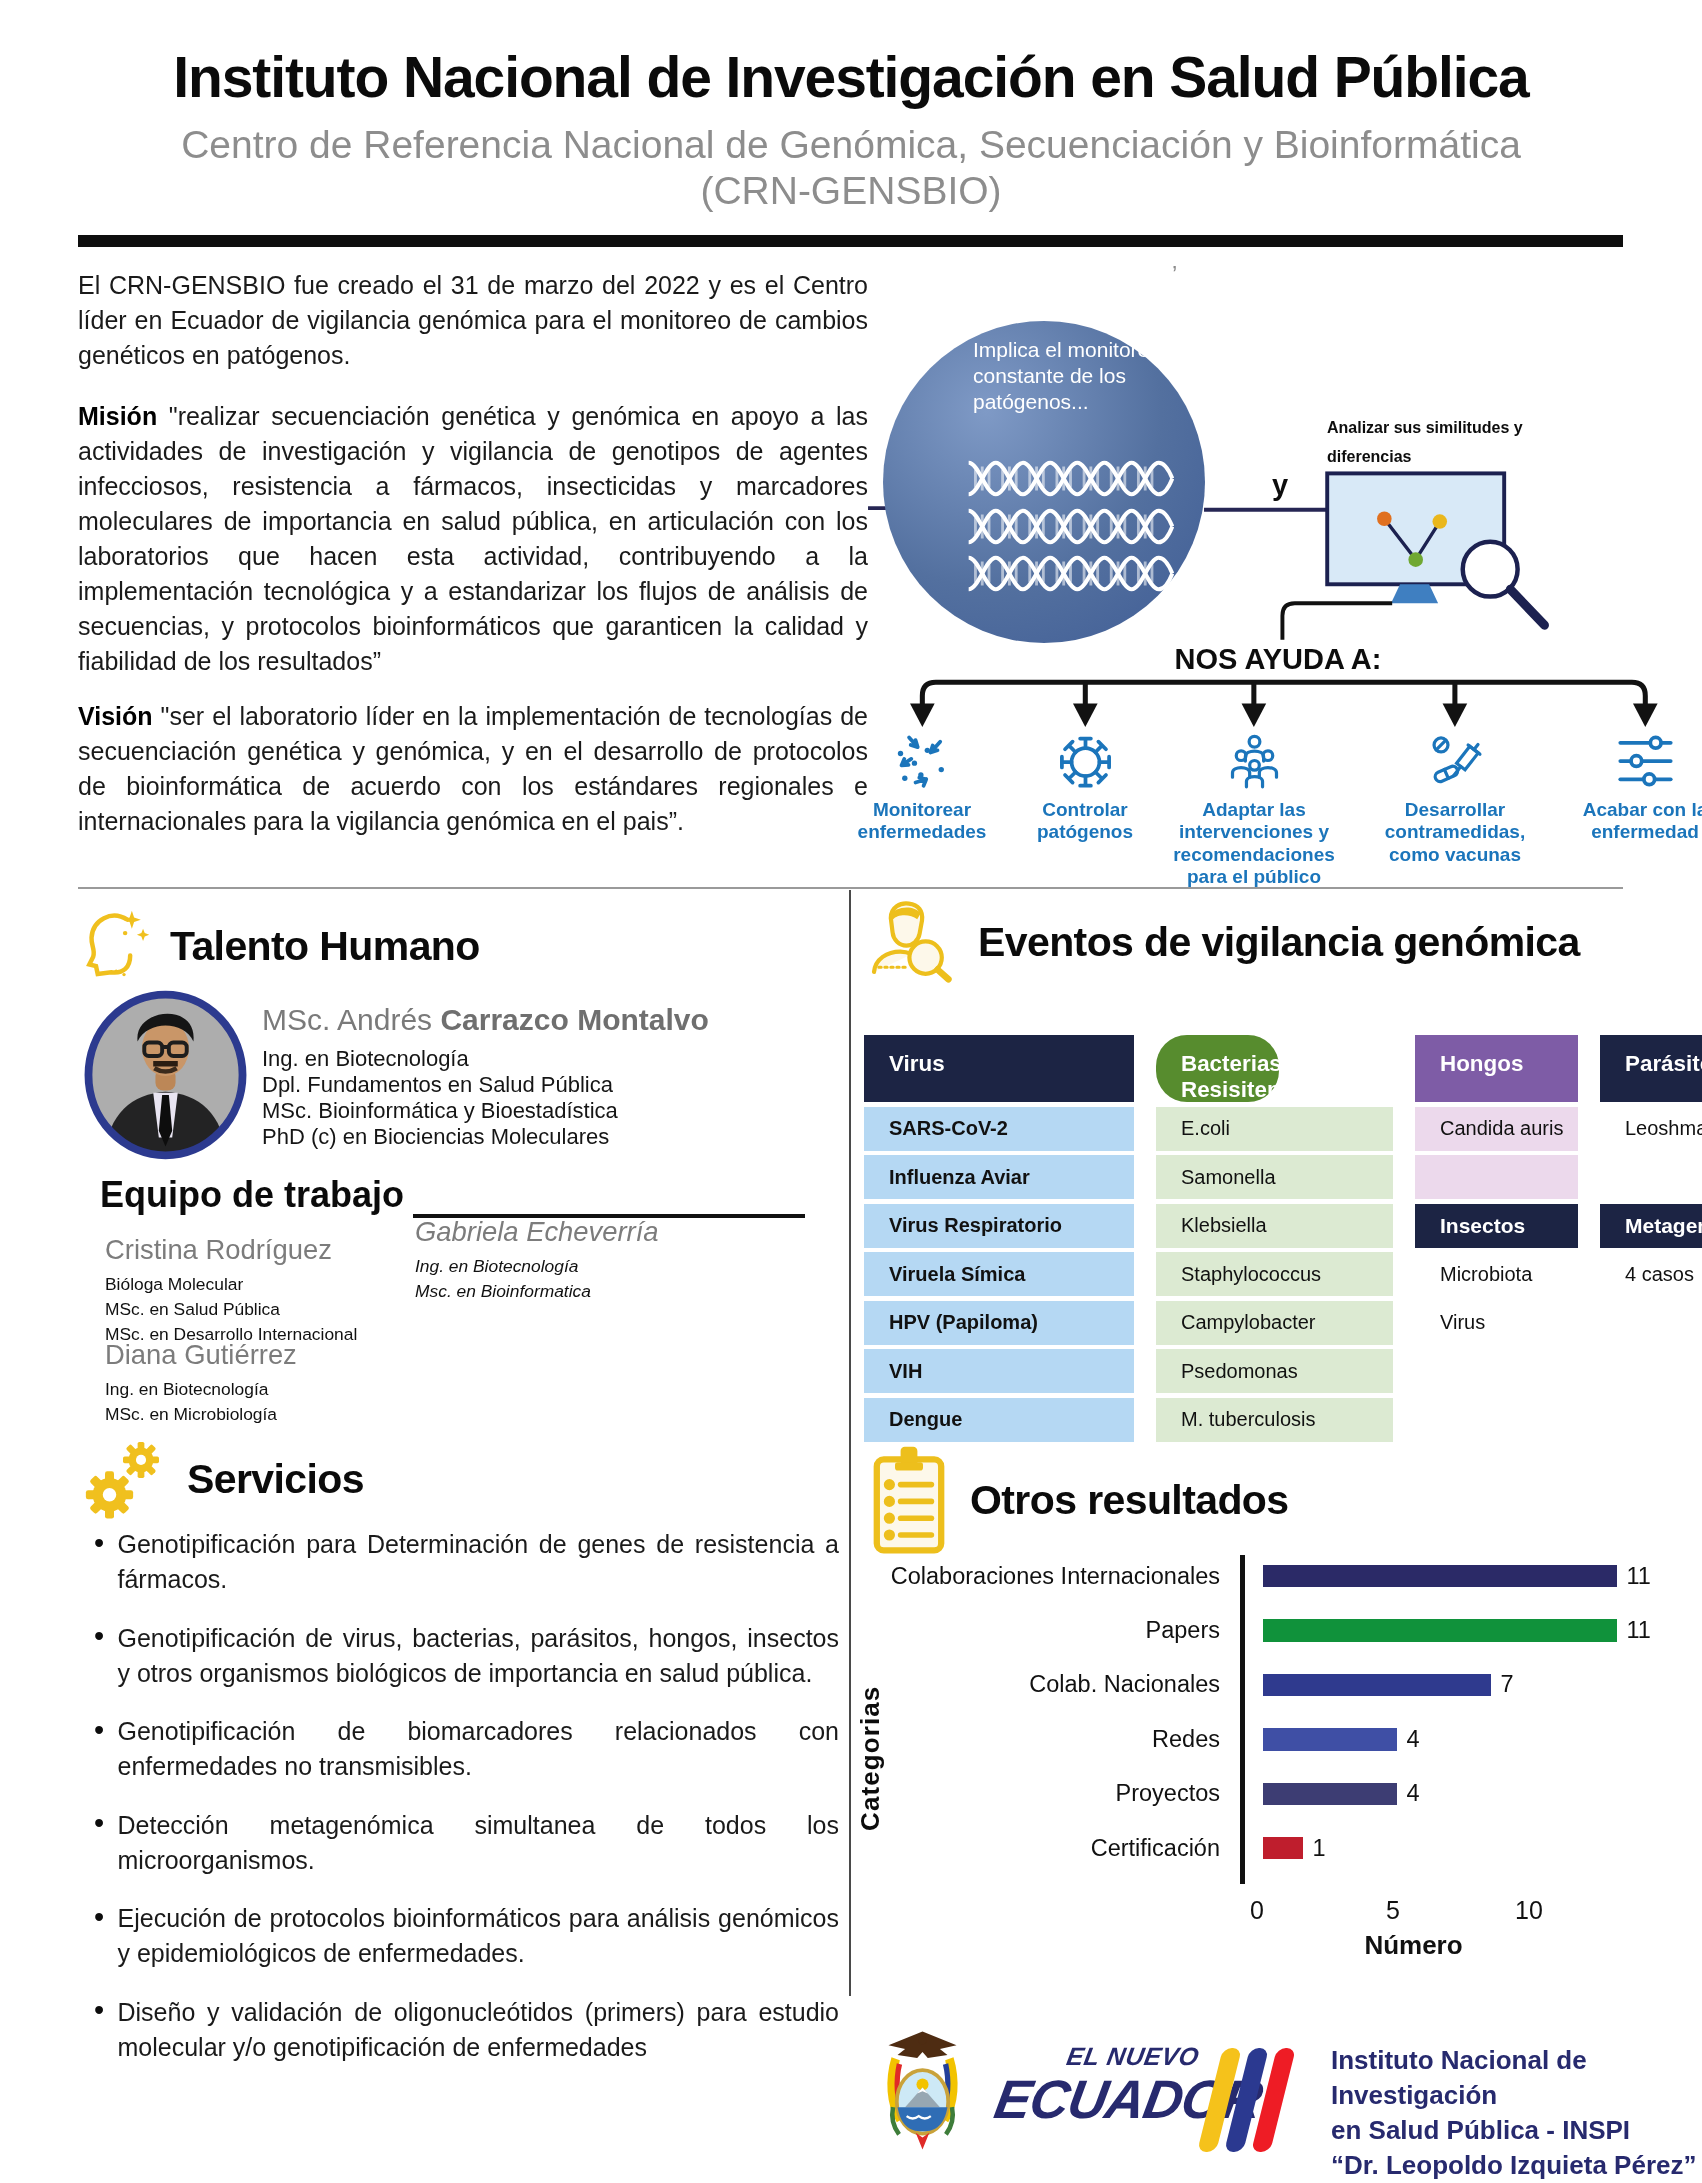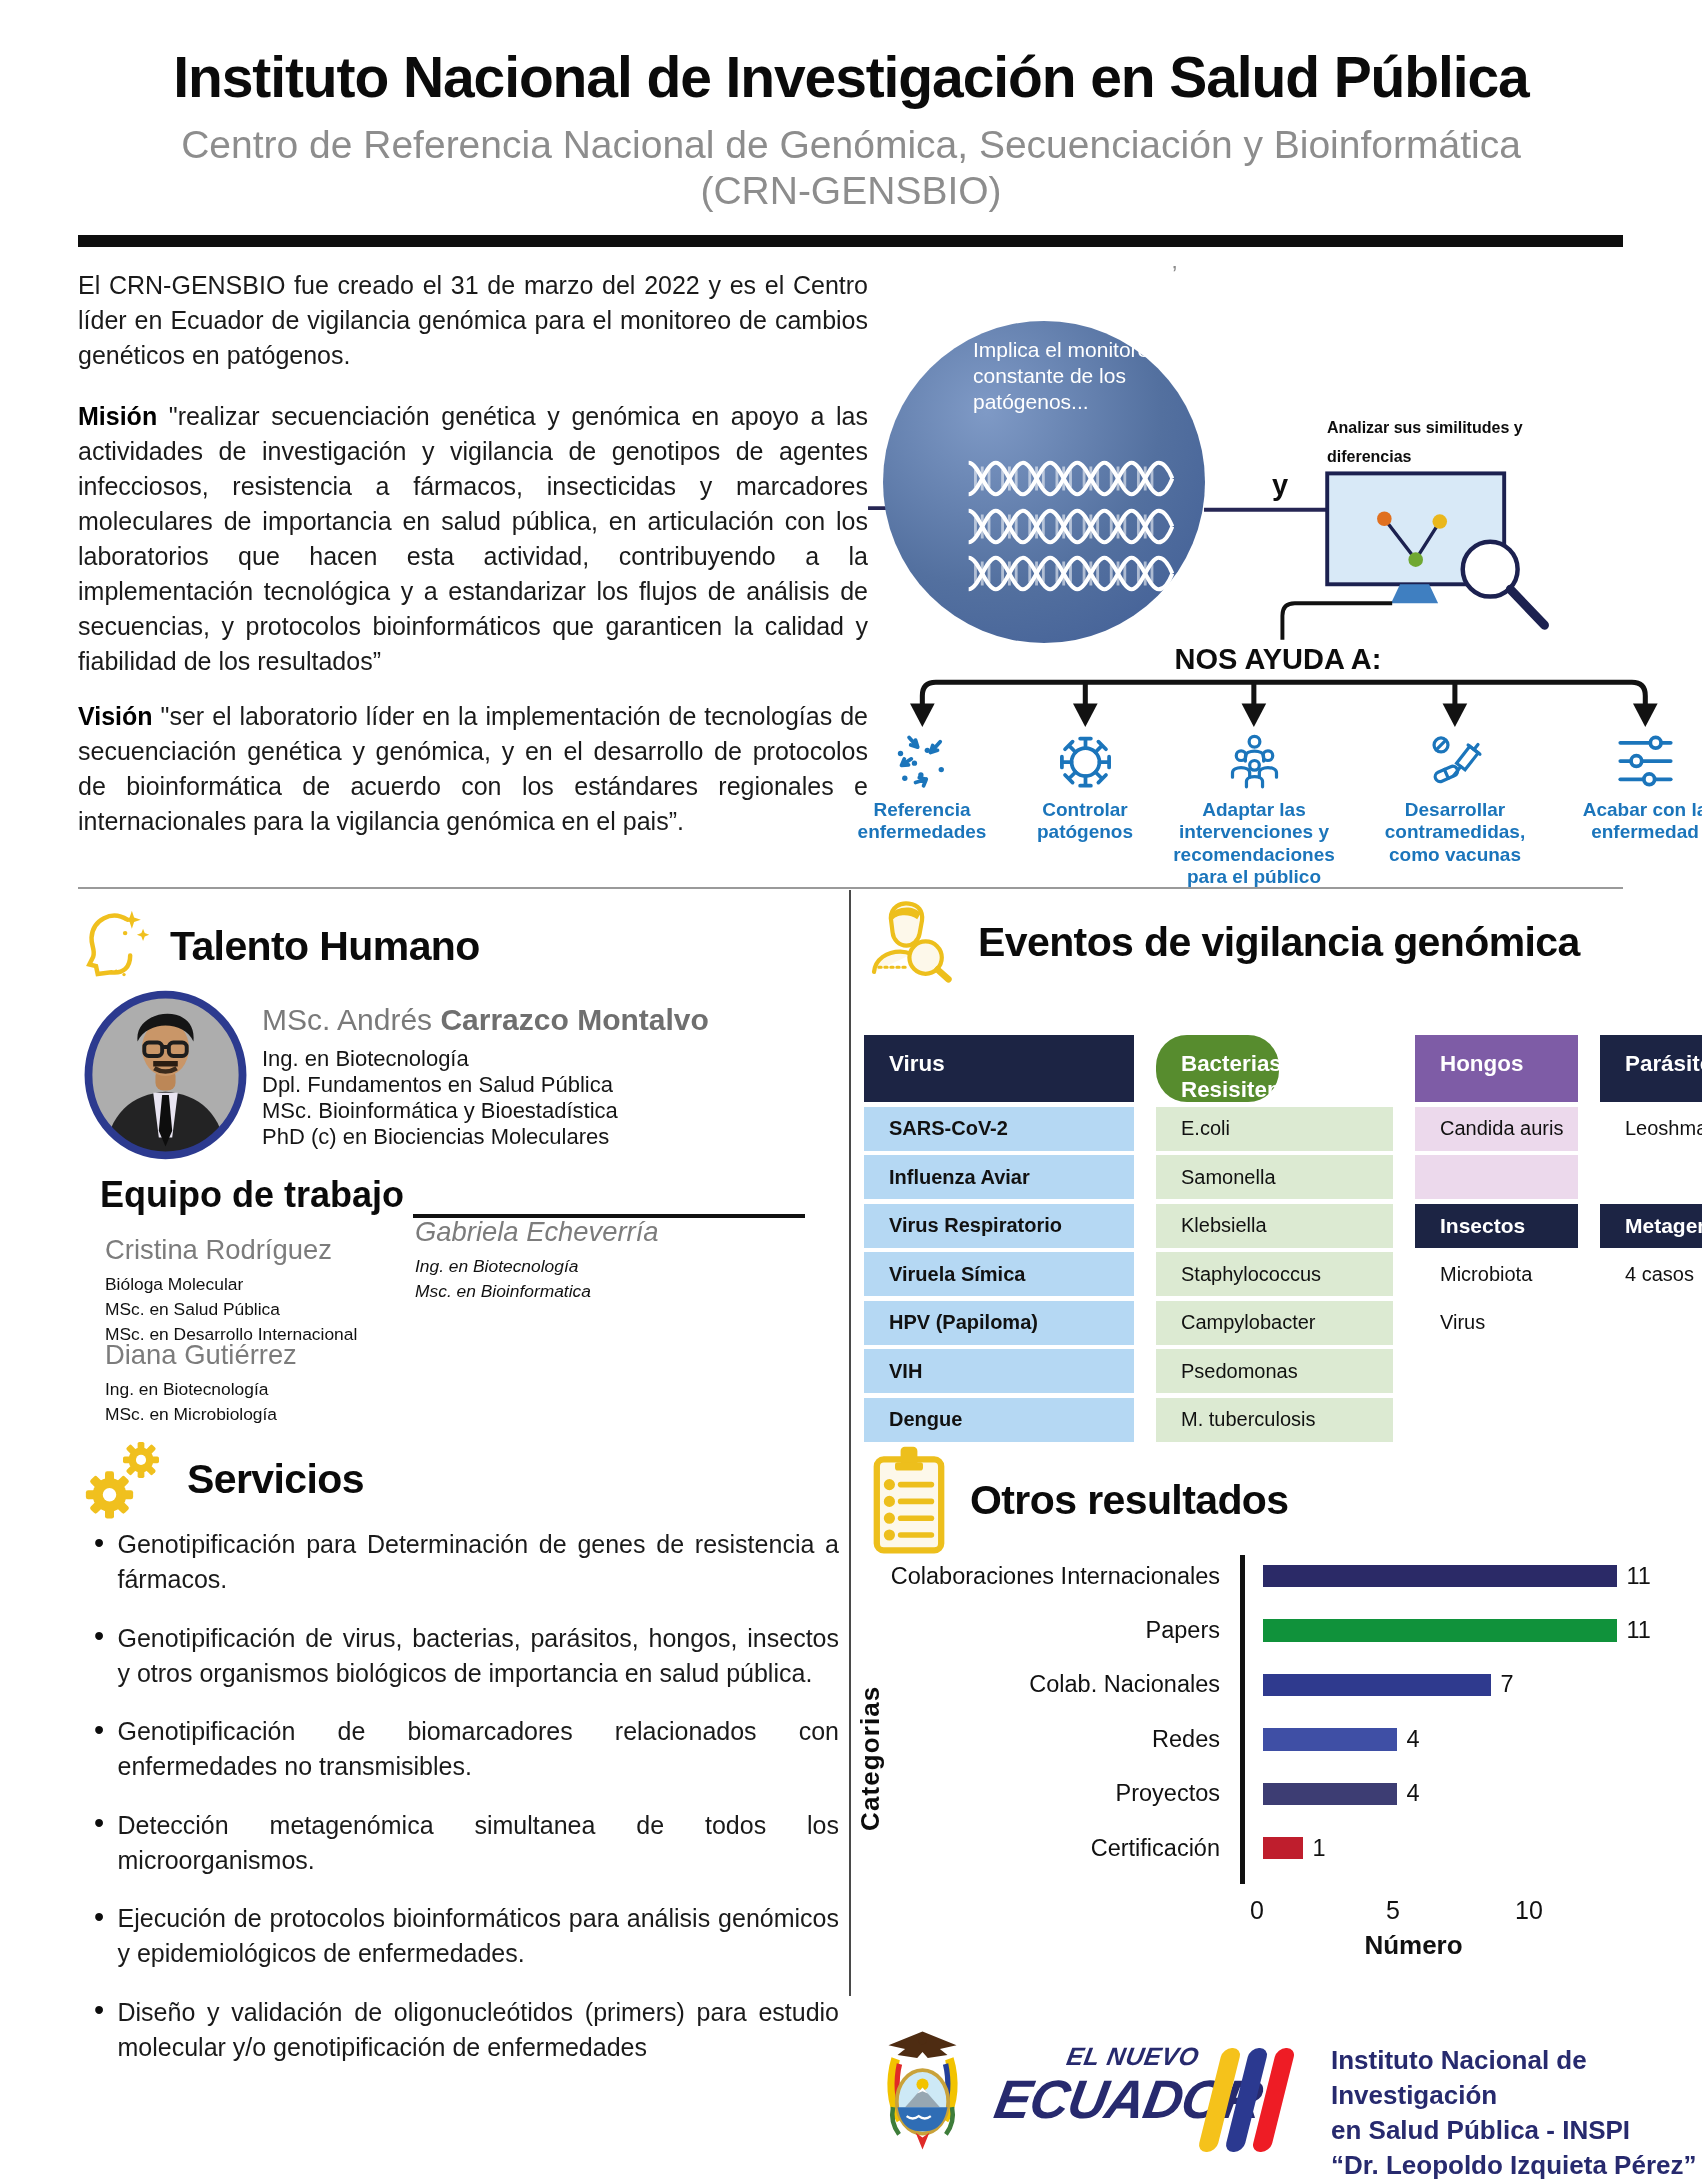--- a/index.html
+++ b/index.html
@@ -182,21 +182,21 @@
         <path d="M34,52 L16,64 M16,64 l13,-1 M16,64 l5,-12"></path>
         <path d="M42,96 L62,90 M62,90 l-13,-3 M62,90 l-5,12"></path>
         <circle cx="14" cy="42" r="5" fill="#1b75bb" stroke="none"></circle>
         <circle cx="40" cy="60" r="5" fill="#1b75bb" stroke="none"></circle>
         <circle cx="64" cy="36" r="5" fill="#1b75bb" stroke="none"></circle>
         <circle cx="52" cy="82" r="5" fill="#1b75bb" stroke="none"></circle>
         <circle cx="90" cy="72" r="5" fill="#1b75bb" stroke="none"></circle>
         <circle cx="22" cy="88" r="5" fill="#1b75bb" stroke="none"></circle>
       </svg>
     </div>
-    <div class="help-label">Referencia enfermedades</div>
+    <div class="help-label">Monitorear enfermedades</div>
   </div>
 
   <div class="abs help-col" id="help2">
     <div class="help-icon">
       <svg width="59" height="59" viewBox="0 0 110 110" fill="none" stroke="#1b75bb" stroke-width="7" stroke-linecap="round">
         <circle cx="55" cy="58" r="26"></circle>
         <g>
           <path d="M55,32 L55,14 M45,14 L65,14"></path>
           <path d="M55,32 L55,14 M45,14 L65,14" transform="rotate(45 55 58)"></path>
           <path d="M55,32 L55,14 M45,14 L65,14" transform="rotate(90 55 58)"></path>

